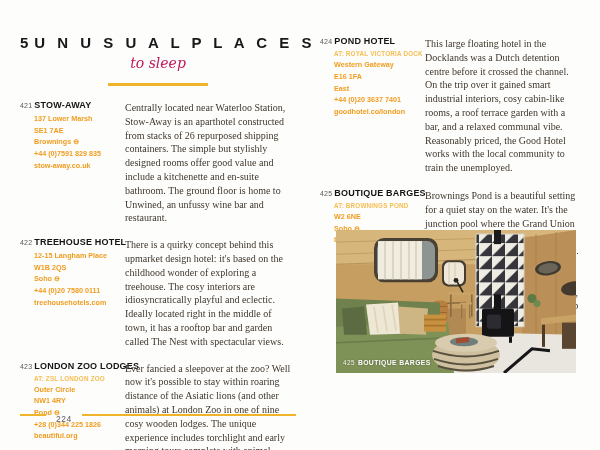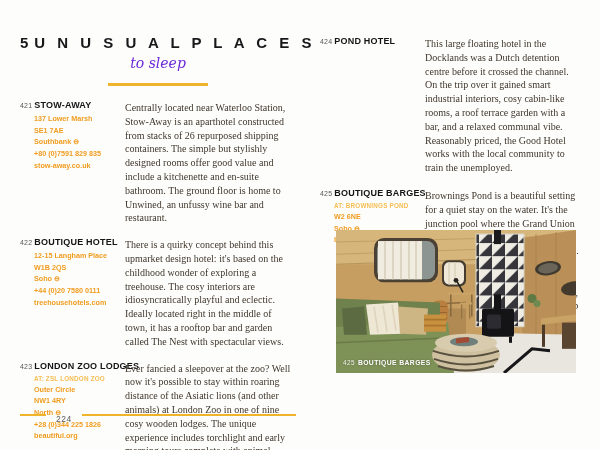--- a/index.html
+++ b/index.html
@@ -7,21 +7,21 @@
   body { background:#fdfdfb; font-family:"Liberation Sans", sans-serif; }
   .spread { position:relative; width:600px; height:450px; background:#fdfdfb; overflow:hidden; }
   .page { position:absolute; top:0; height:336px; }
   .page.left  { left:20px;  width:276px; }
   .page.right { left:320px; width:262px; }
 
   
   .book-header { margin-top:34px; text-align:center; }
   .h-title { font-size:15px; font-weight:bold; letter-spacing:4px; color:#18181a; white-space:nowrap; }
   .h-prefix { font-weight:600; letter-spacing:1px; margin-right:5px; }
-  .h-sub { font-family:"DejaVu Serif", serif; font-style:italic; font-size:14px; color:#6d28d9; margin-top:4px; }
+  .h-sub { font-family:"DejaVu Serif", serif; font-style:italic; font-size:14px; color:#be185d; margin-top:4px; }
   .h-rule { width:100px; height:3px; background:#f0b42a; margin:12px auto 0; }
 
   
   .entries { display:flex; flex-direction:column; }
   .left-entries  { margin-top:14px; gap:12px; }
   .right-entries { margin-top:36px; gap:13px; }
   .entry { display:flex; }
   .info { flex:0 0 105px; width:105px; }
   .title-row { font-size:9px; font-weight:bold; color:#141416; letter-spacing:0.2px; white-space:nowrap; }
   .num { font-size:7px; font-weight:400; color:#58585a; margin-right:2px; }
@@ -62,32 +62,32 @@
     <div class="entries left-entries">
 
       <article class="entry">
         <div class="info">
           <div class="title-row">
             <span class="num">421</span><span>STOW-AWAY</span>
           </div>
           <div class="addr">
             <div>137 Lower Marsh</div>
             <div>SE1 7AE</div>
-            <div><span>Southbank</span> <span class="tube">⊖</span></div>
-            <div>+80 (0)7591 829 835</div>
+            <div><span>Brownings</span> <span class="tube">⊖</span></div>
+            <div>+44 (0)7591 829 835</div>
             <div>stow-away.co.uk</div>
           </div>
         </div>
         <p class="desc">Centrally located near Waterloo Station, Stow-Away is an aparthotel constructed from stacks of 26 repurposed shipping containers. The simple but stylishly designed rooms offer good value and include a kitchenette and en-suite bathroom. The ground floor is home to Unwined, an unfussy wine bar and restaurant.</p>
       </article>
 
       <article class="entry">
         <div class="info">
           <div class="title-row">
-            <span class="num">422</span><span>BOUTIQUE HOTEL</span>
+            <span class="num">422</span><span>TREEHOUSE HOTEL</span>
           </div>
           <div class="addr">
             <div>12-15 Langham Place</div>
             <div>W1B 2QS</div>
             <div><span>Soho</span> <span class="tube">⊖</span></div>
             <div>+44 (0)20 7580 0111</div>
             <div>treehousehotels.com</div>
           </div>
         </div>
         <p class="desc">There is a quirky concept behind this upmarket design hotel: it's based on the childhood wonder of exploring a treehouse. The cosy interiors are idiosyncratically playful and eclectic. Ideally located right in the middle of town, it has a rooftop bar and garden called The Nest with spectacular views.</p>
@@ -95,21 +95,21 @@
 
       <article class="entry">
         <div class="info">
           <div class="title-row">
             <span class="num">423</span><span>LONDON ZOO LODGES</span>
           </div>
           <div class="addr">
             <div class="at-line">AT: ZSL LONDON ZOO</div>
             <div>Outer Circle</div>
             <div>NW1 4RY</div>
-            <div><span>North</span> <span class="tube">⊖</span></div>
+            <div><span>Pond</span> <span class="tube">⊖</span></div>
             <div>+28 (0)344 225 1826</div>
             <div>beautiful.org</div>
           </div>
         </div>
         <p class="desc">Ever fancied a sleepover at the zoo? Well now it's possible to stay within roaring distance of the Asiatic lions (and other animals) at London Zoo in one of nine cosy wooden lodges. The unique experience includes torchlight and early morning tours complete with animal interactions.</p>
       </article>
 
     </div>
 
     <div class="footer">
@@ -120,20 +120,28 @@
   </div>
 
   <div class="page right">
 
     <div class="entries right-entries">
 
       <article class="entry">
         <div class="info">
           <div class="title-row">
             <span class="num">424</span><span>POND HOTEL</span>
+          </div>
+          <div class="addr">
+            <div class="at-line">AT: ROYAL VICTORIA DOCK</div>
+            <div>Western Gateway</div>
+            <div>E16 1FA</div>
+            <div>East</div>
+            <div>+44 (0)20 3637 7401</div>
+            <div>goodhotel.co/london</div>
           </div>
         </div>
         <p class="desc">This large floating hotel in the Docklands was a Dutch detention centre before it crossed the channel. On the trip over it gained smart industrial interiors, cosy cabin-like rooms, a roof terrace garden with a bar, and a relaxed communal vibe. Reasonably priced, the Good Hotel works with the local community to train the unemployed.</p>
       </article>
 
       <article class="entry">
         <div class="info">
           <div class="title-row">
             <span class="num">425</span><span>BOUTIQUE BARGES</span>
           </div>

